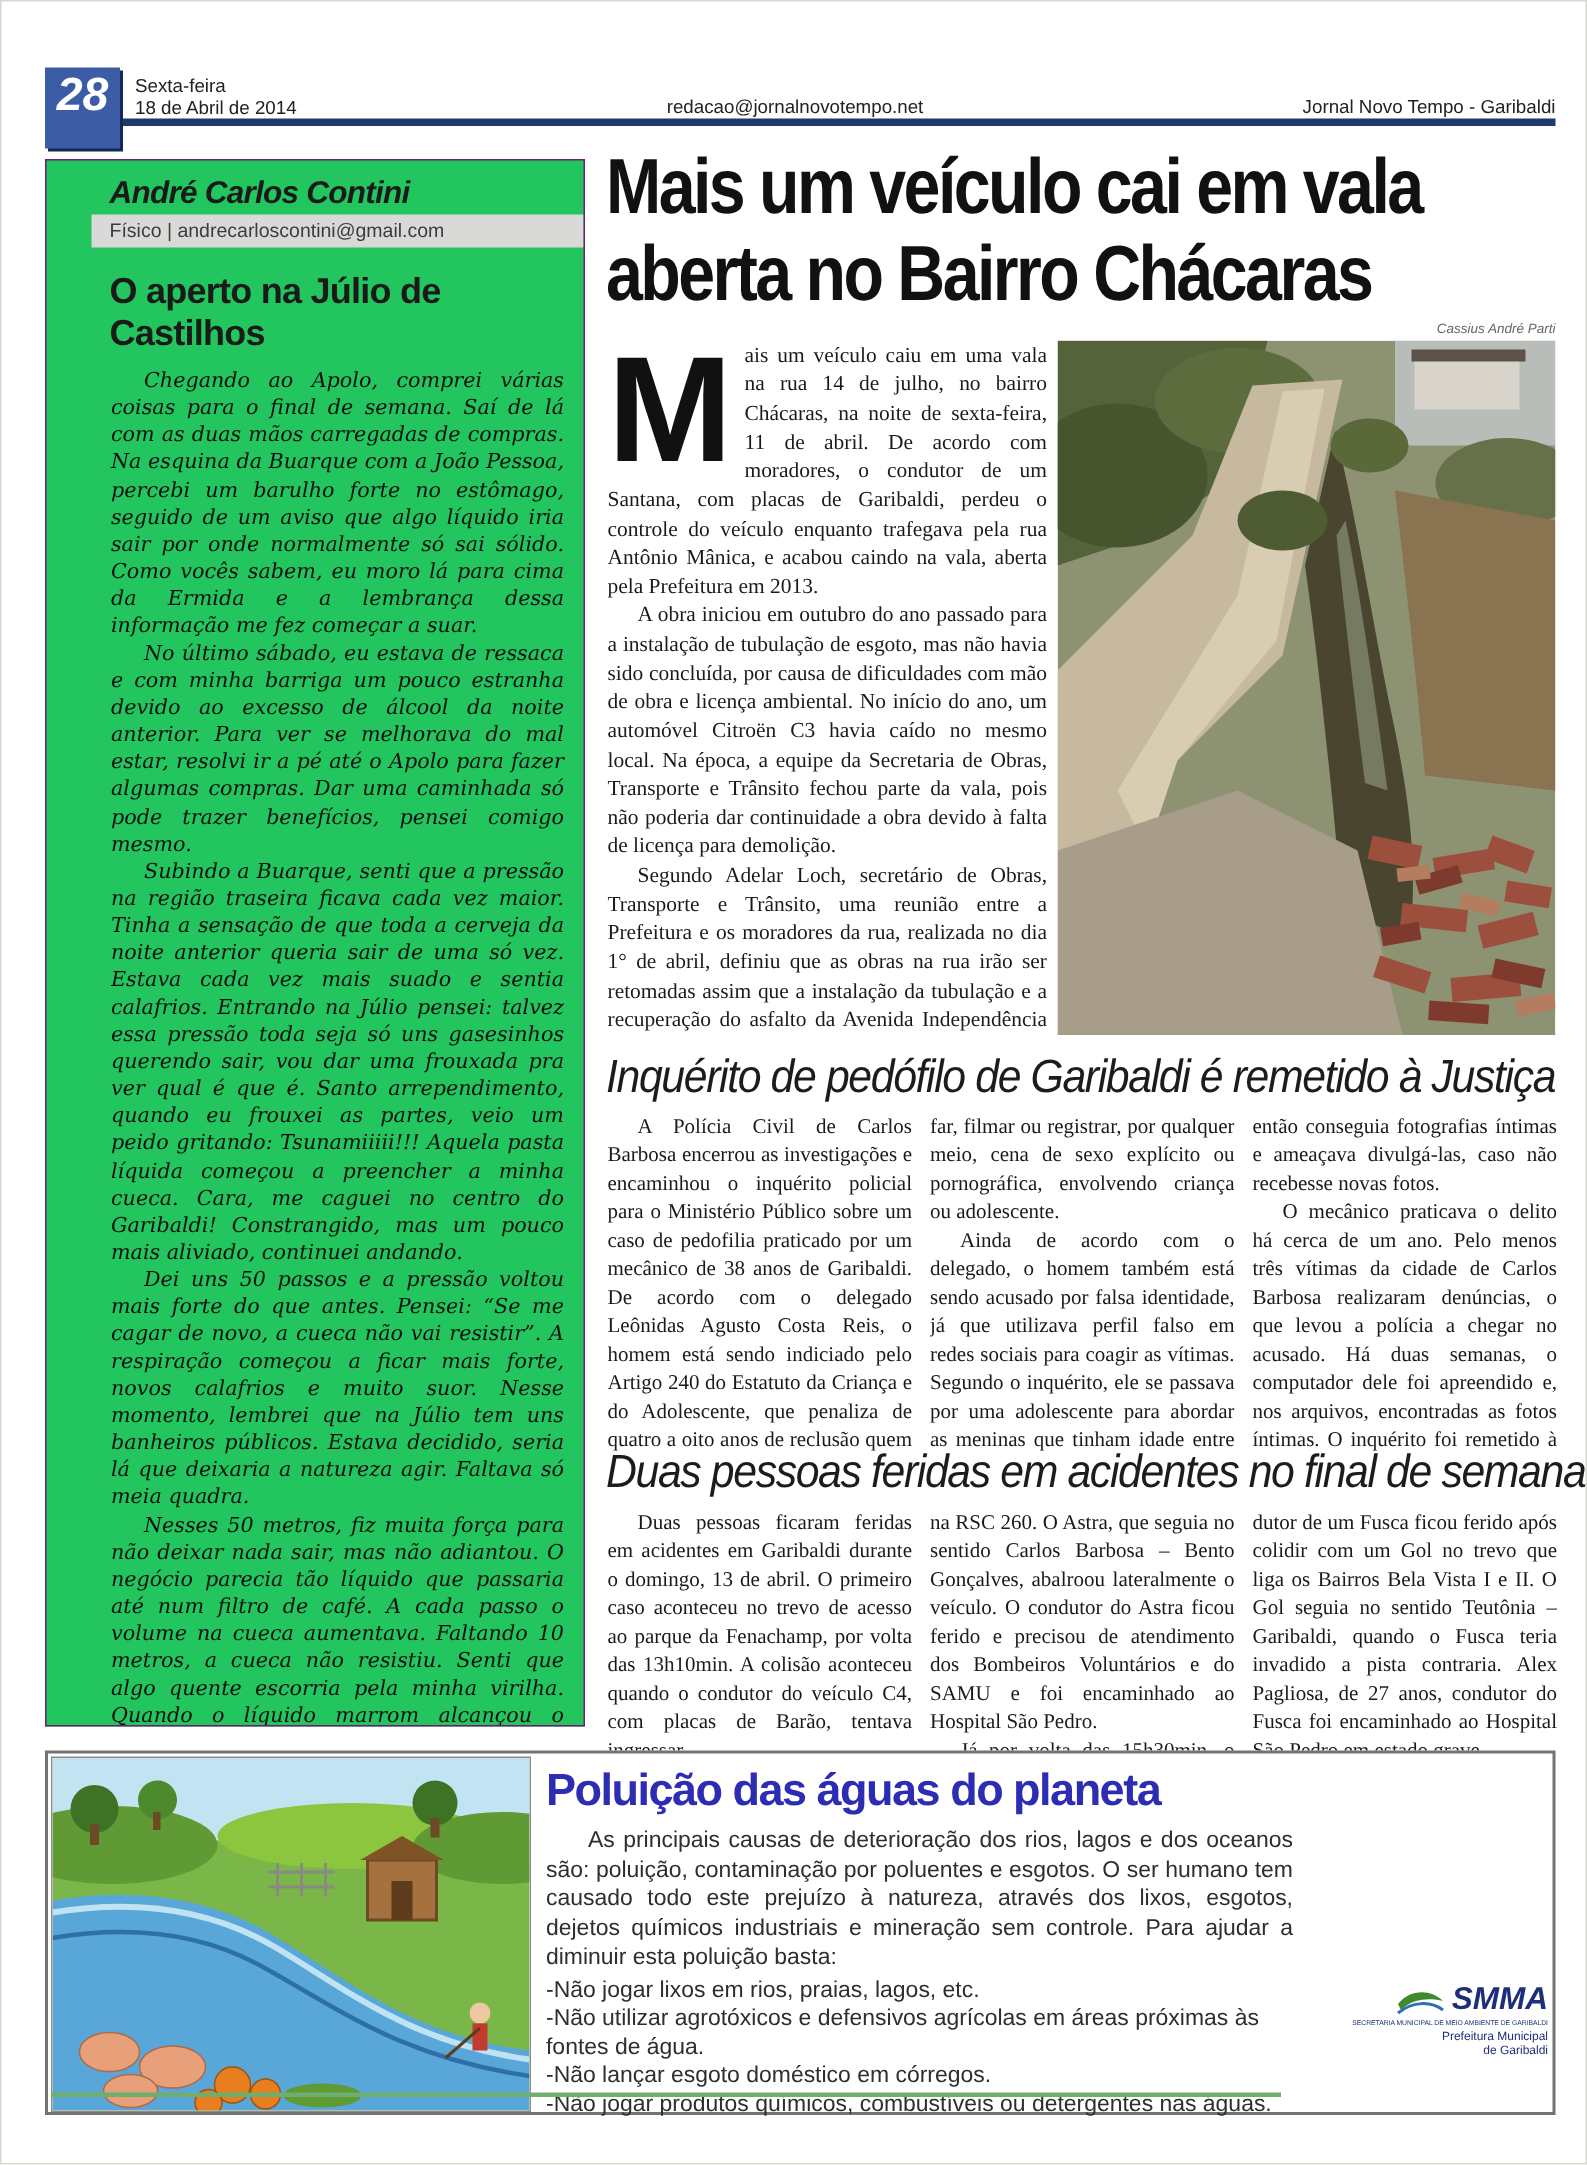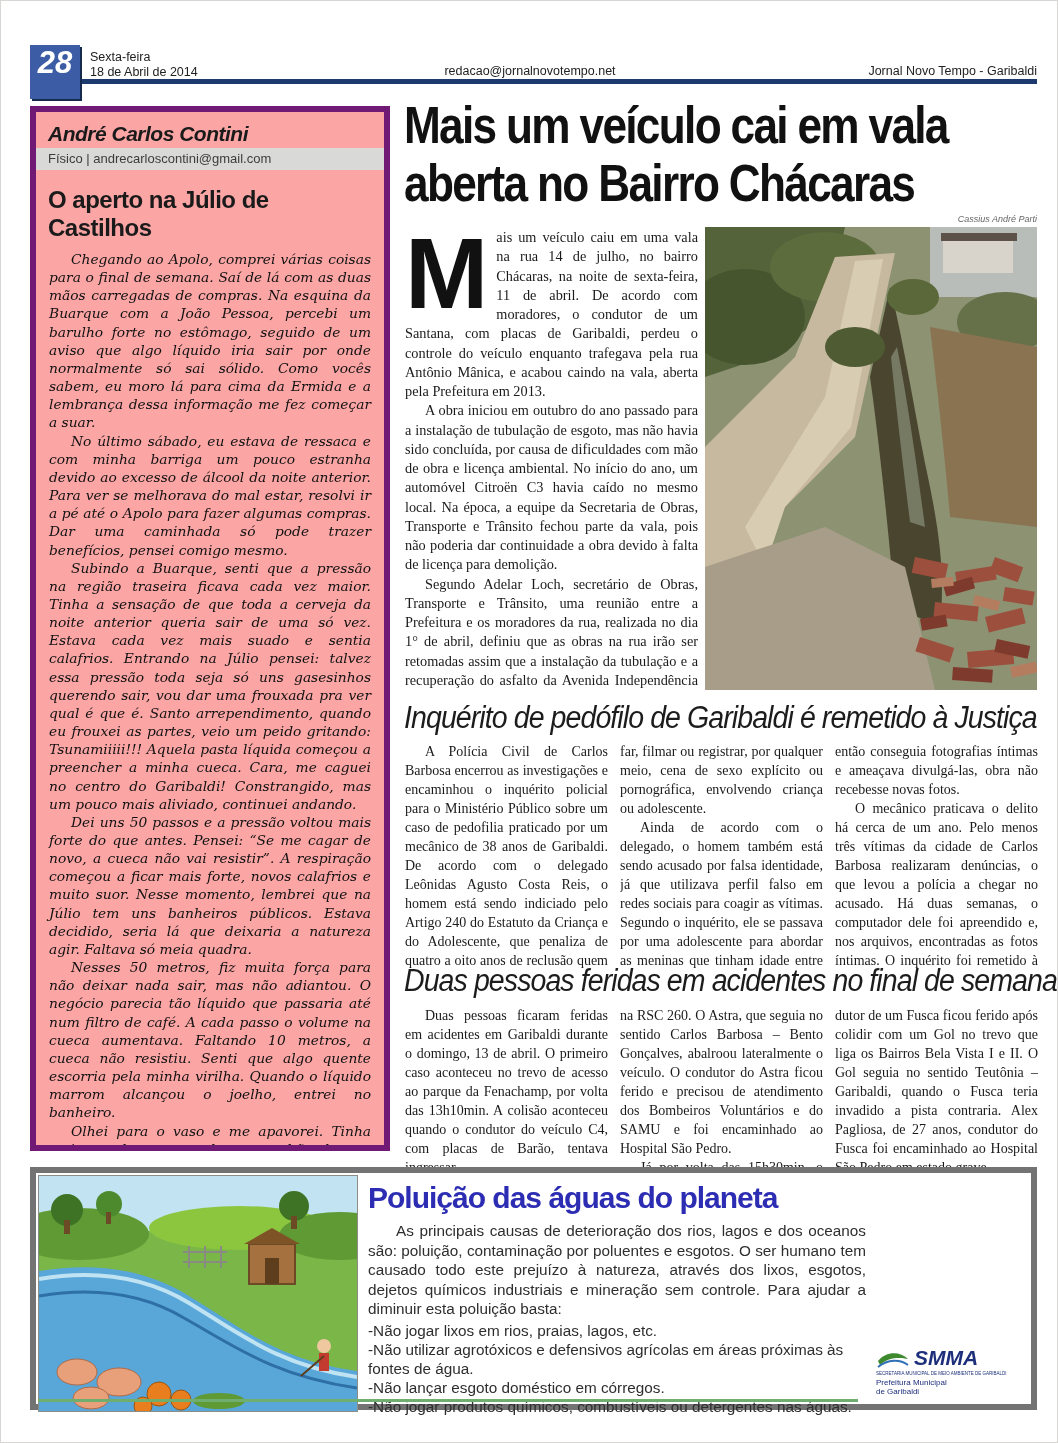--- a/index.html
+++ b/index.html
@@ -18,21 +18,21 @@
     font:italic bold 31px "Liberation Sans", sans-serif;
     box-shadow:2px 2px 0 #16294f;
   }
   .hdr-weekday { position:absolute; left:90px; top:50px; font:12.5px "Liberation Sans", sans-serif; color:#222; }
   .hdr-date   { position:absolute; left:90px; top:65px; font:12.5px "Liberation Sans", sans-serif; color:#222; }
   .hdr-email  { position:absolute; left:380px; top:64px; width:300px; text-align:center; font:12.5px "Liberation Sans", sans-serif; color:#222; }
   .hdr-mast   { position:absolute; left:780px; top:64px; width:257px; text-align:right; font:12.5px "Liberation Sans", sans-serif; color:#222; }
   
   .opinion {
     position:absolute; left:30px; top:106px; width:360px; height:1045px;
-    border:6px solid #701a75; background:#fca5a5; overflow:hidden;
+    border:1px solid #701a75; background:#22c55e; overflow:hidden;padding-left:30px;
   }
   .op-author { margin:10px 12px 2px; font:italic bold 21px "Liberation Sans", sans-serif; letter-spacing:-0.5px; }
   .op-info   { background:#d9d9d7; padding:3px 12px 4px; font:13px "Liberation Sans", sans-serif; color:#3c3c3c; }
   .op-title  { margin:16px 12px 8px; font:bold 24px "Liberation Sans", sans-serif; letter-spacing:-0.5px; }
   .op-body   { margin:8px 13px; font:italic 13.8px/18.15px "DejaVu Serif", serif; text-align:justify; color:#111; }
   .op-body p { text-indent:22px; }
   
   .main-head {
     position:absolute; left:404px; top:96px; width:760px;
     font:bold 52px/58px "Liberation Sans", sans-serif; letter-spacing:-2px; color:#111;
@@ -64,39 +64,39 @@
     position:absolute; width:203px; overflow:hidden;
     font:14px/19px "Liberation Serif", serif; text-align:justify;
   }
   .ncol p.ind { text-indent:20px; }
   .a2 { top:742px; height:230px; }
   .a3 { top:1006px; height:162px; }
   .c1 { left:405px; } .c2 { left:620px; } .c3 { left:835px; }
   
   .ad {
     position:absolute; left:30px; top:1167px; width:1007px; height:243px;
-    border:6px solid #737373; background:#fff;
+    border:2px solid #737373; background:#fff;
   }
   .ad-cartoon { position:absolute; left:2px; top:2px; width:320px; height:237px; border:1px solid #8d8d88; overflow:hidden; }
   .ad-title {
     position:absolute; left:332px; top:8px; width:520px;
     font:bold 30px "Liberation Sans", sans-serif; letter-spacing:-1px; color:#2d2db4;
   }
   .ad-body {
     position:absolute; left:332px; top:48px; width:498px;
     font:15.3px/19.5px "Liberation Sans", sans-serif; color:#2e2e2e; text-align:justify;
   }
   .ad-body .lead { text-indent:28px; margin-bottom:2px; }
   .ad-body .bullet { font-weight:normal; text-align:left; line-height:19.2px; }
   .ad-greenline { position:absolute; left:2px; top:226px; width:820px; height:3px; background:#6fae6f; }
   .biasotto { position:absolute; left:840px; top:10px; width:160px; text-align:center; }
   .biasotto .b-name { font:bold 30px "DejaVu Serif", serif; color:#3f8a2e; letter-spacing:-1px; }
   .biasotto .b-sub  { font:bold 10px "Liberation Sans", sans-serif; color:#3f8a2e; margin-top:1px; }
   .biasotto .b-slogan { font:italic 13px/15px "DejaVu Serif", serif; color:#2f5a2f; margin-top:4px; }
-  .smma { position:absolute; left:840px; top:173px; width:160px; text-align:left; }
+  .smma { position:absolute; left:840px; top:152px; width:160px; text-align:right; }
   .smma .s-name { font:italic bold 21px "Liberation Sans", sans-serif; color:#1d2f7a; display:inline-block; vertical-align:middle; }
   .smma .s-small { font:4.5px/5px "Liberation Sans", sans-serif; color:#1d2f7a; text-transform:uppercase; margin-top:1px; }
   .smma .s-org { font:8px/9px "Liberation Sans", sans-serif; color:#1d2f7a; margin-top:2px; }
 </style>
 </head>
 <body>
 
 <div class="page">
 
   <div class="hdr-line"></div>
@@ -178,21 +178,21 @@
 
   <div class="sec-head h2">Inquérito de pedófilo de Garibaldi é remetido à Justiça</div>
   <div class="ncol a2 c1">
     <p class="ind">A Polícia Civil de Carlos Barbosa encerrou as investigações e encaminhou o inquérito policial para o Ministério Público sobre um caso de pedofilia praticado por um mecânico de 38 anos de Garibaldi. De acordo com o delegado Leônidas Agusto Costa Reis, o homem está sendo indiciado pelo Artigo 240 do Estatuto da Criança e do Adolescente, que penaliza de quatro a oito anos de reclusão quem produzir, reproduzir dirigir, fotogra-</p>
   </div>
   <div class="ncol a2 c2">
     <p>far, filmar ou registrar, por qualquer meio, cena de sexo explícito ou pornográfica, envolvendo criança ou adolescente.</p>
     <p class="ind">Ainda de acordo com o delegado, o homem também está sendo acusado por falsa identidade, já que utilizava perfil falso em redes sociais para coagir as vítimas. Segundo o inquérito, ele se passava por uma adolescente para abordar as meninas que tinham idade entre 13 a 15 anos. Ele</p>
   </div>
   <div class="ncol a2 c3">
-    <p>então conseguia fotografias íntimas e ameaçava divulgá-las, obra não recebesse novas fotos.</p>
+    <p>então conseguia fotografias íntimas e ameaçava divulgá-las, caso não recebesse novas fotos.</p>
     <p class="ind">O mecânico praticava o delito há cerca de um ano. Pelo menos três vítimas da cidade de Carlos Barbosa realizaram denúncias, o que levou a polícia a chegar no acusado. Há duas semanas, o computador dele foi apreendido e, nos arquivos, encontradas as fotos íntimas. O inquérito foi remetido à justiça, que analisa o caso.</p>
   </div>
 
   <div class="sec-head h3">Duas pessoas feridas em acidentes no final de semana</div>
   <div class="ncol a3 c1">
     <p class="ind">Duas pessoas ficaram feridas em acidentes em Garibaldi durante o domingo, 13 de abril. O primeiro caso aconteceu no trevo de acesso ao parque da Fenachamp, por volta das 13h10min. A colisão aconteceu quando o condutor do veículo C4, com placas de Barão, tentava ingressar</p>
   </div>
   <div class="ncol a3 c2">
     <p>na RSC 260. O Astra, que seguia no sentido Carlos Barbosa – Bento Gonçalves, abalroou lateralmente o veículo. O condutor do Astra ficou ferido e precisou de atendimento dos Bombeiros Voluntários e do SAMU e foi encaminhado ao Hospital São Pedro.</p>
     <p class="ind">Já por volta das 15h30min, o con-</p>

